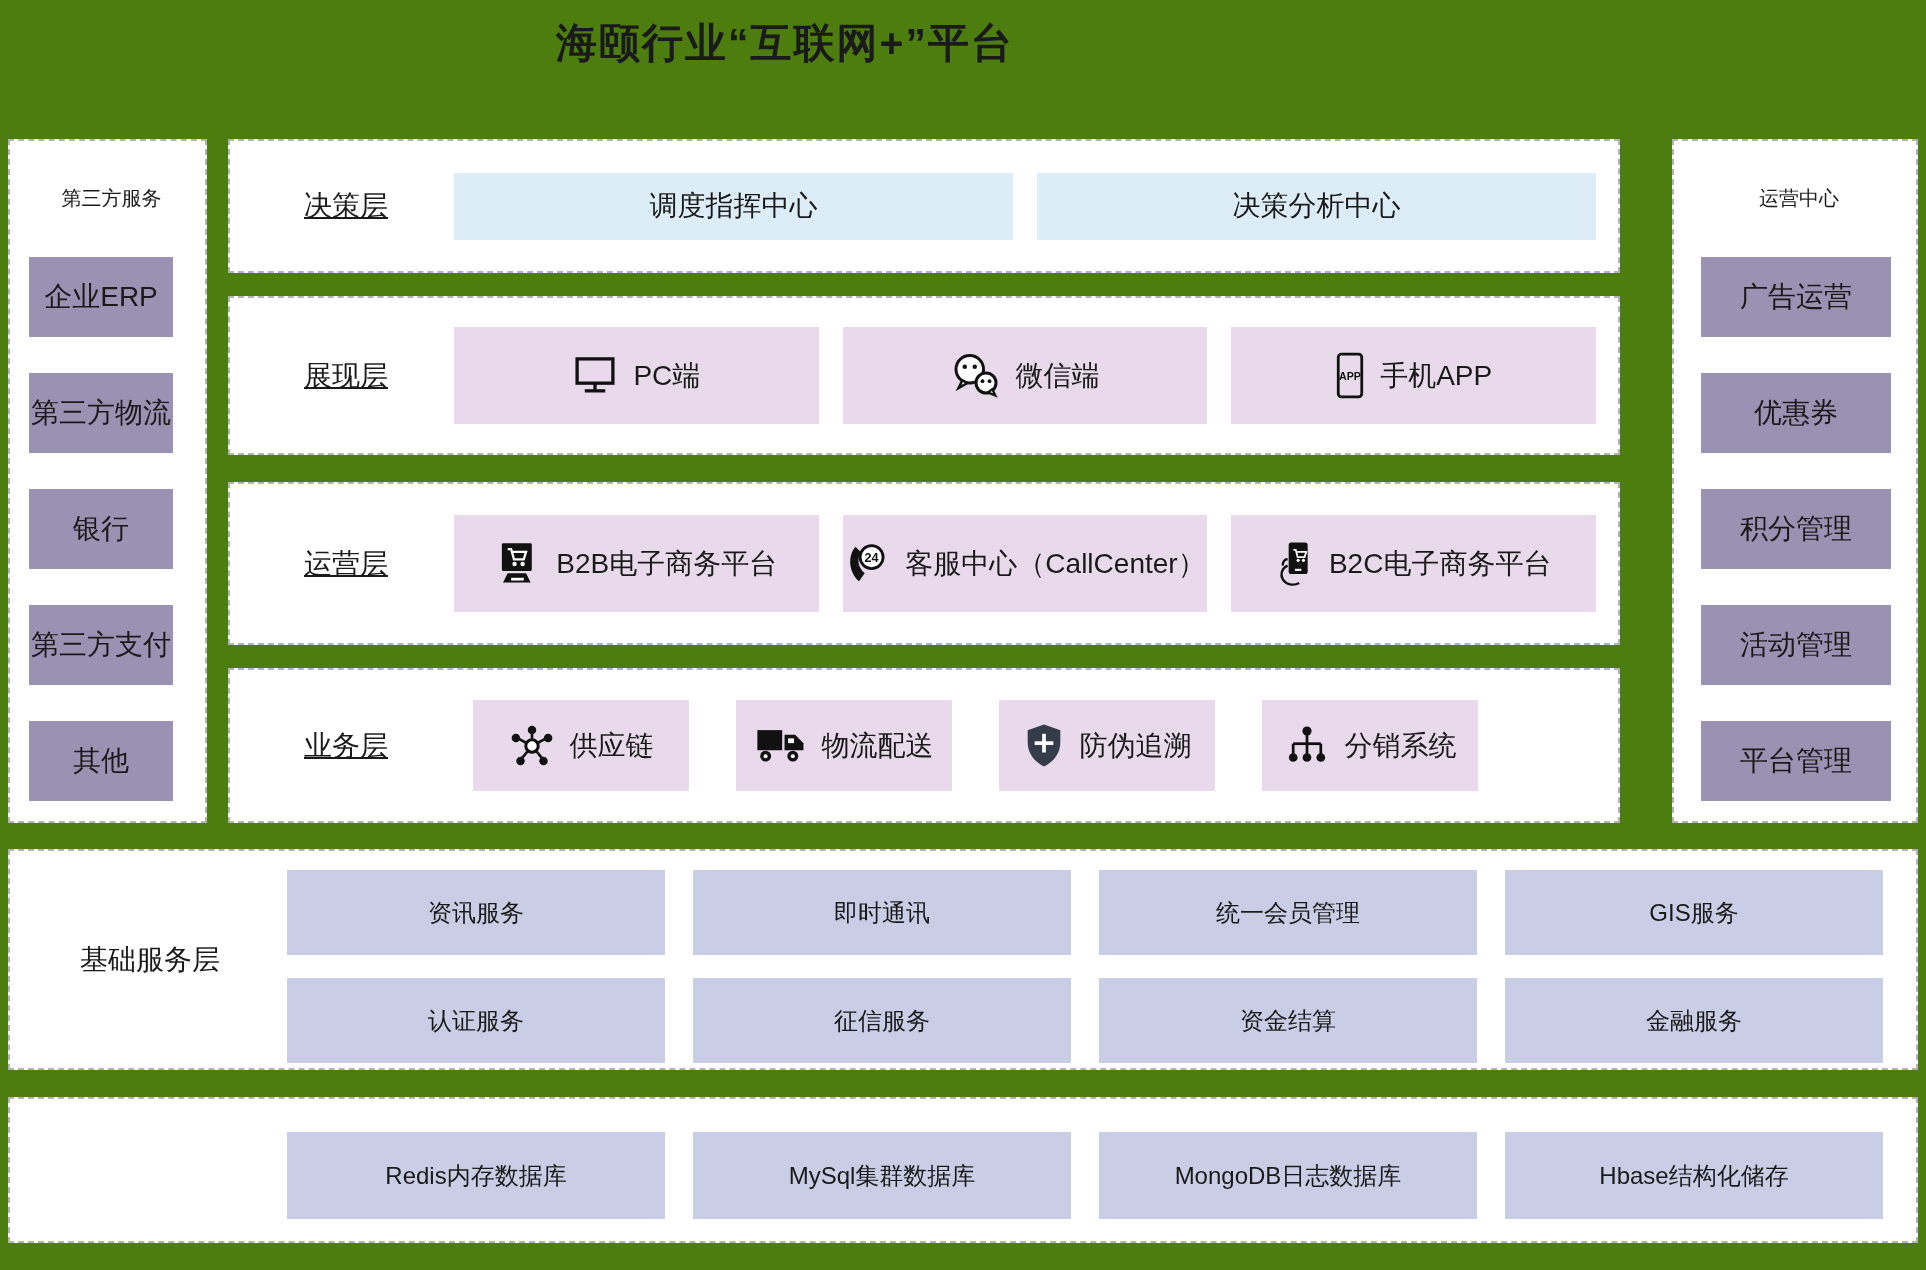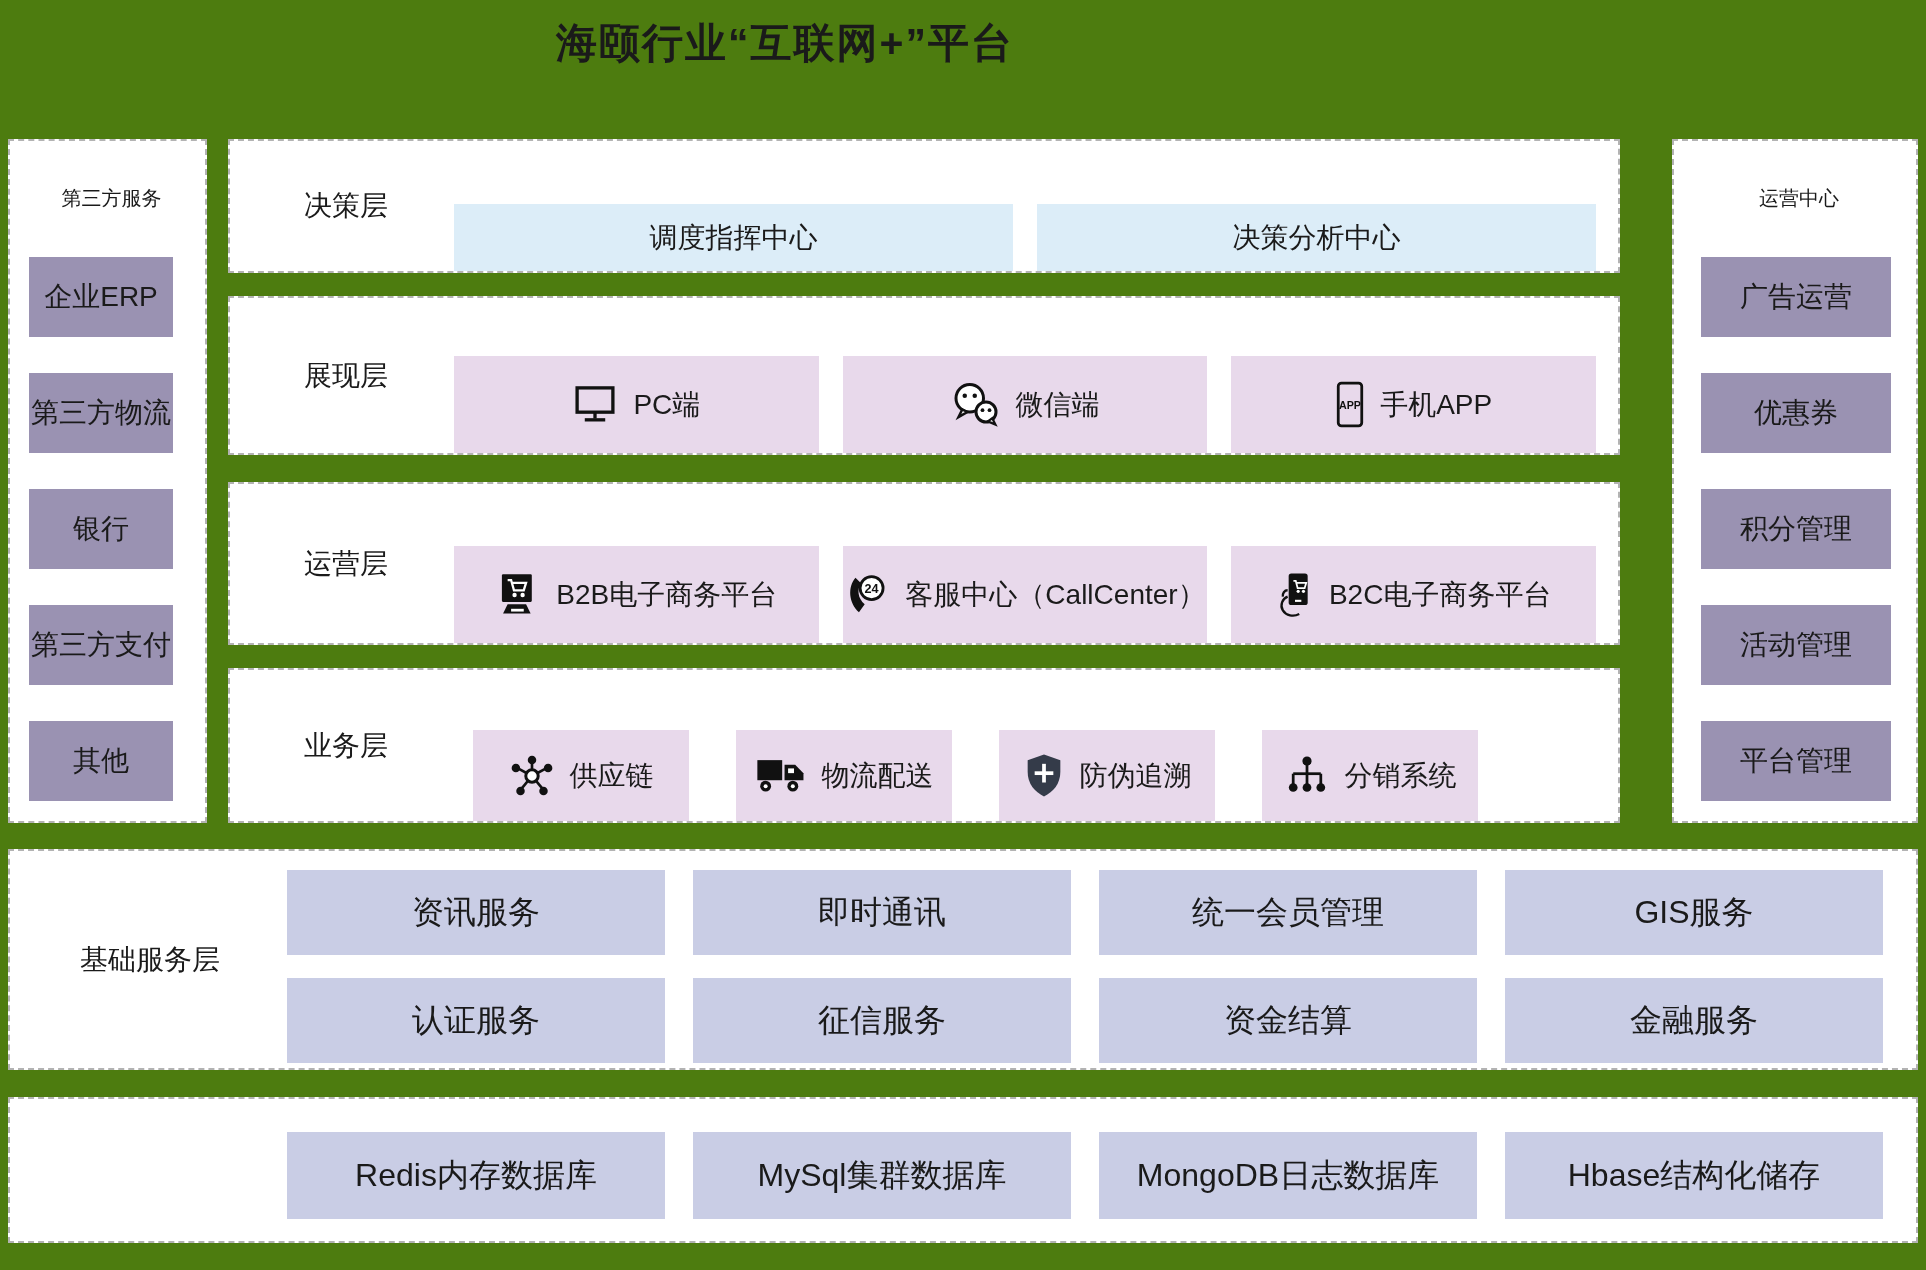--- a/index.html
+++ b/index.html
@@ -21,25 +21,25 @@
     position:absolute; height:80px; background:#9a92b2;
     display:flex; align-items:center; justify-content:center; font-size:28px;
   }
   .left-panel .panel-item  { left:19px; width:144px; }
   .right-panel .panel-item { left:27px; width:190px; }
   .pt0{top:116px}.pt1{top:232px}.pt2{top:348px}.pt3{top:464px}.pt4{top:580px}
 
   
   .layer-label {
     position:absolute; left:36px; top:0; bottom:0; width:160px;
-    display:flex; align-items:center; justify-content:center; font-size:28px;
+    display:flex; align-items:center; justify-content:center; font-size:28px;text-decoration:underline;
   }
   .layer-content {
     position:absolute; left:212px; right:22px; top:0; bottom:0;
-    display:flex; align-items:flex-end; gap:24px;padding-left:12px;
+    display:flex; align-items:center; gap:24px;padding-left:12px;
   }
   .layer-content.fixed { gap:28px; }
   .node {
     display:flex; align-items:center; justify-content:center; gap:15px;
     font-size:28px; flex:1 1 0;
   }
   .layer-content.fixed .node { flex:0 0 216px;margin-left:19px; }
   .blue  { background:#dcedf8; }
   .pink  { background:#e8d9eb; }
   .h67{height:67px}.h97{height:97px}.h91{height:91px}
@@ -48,21 +48,21 @@
   .section-label {
     position:absolute; left:0; top:0; bottom:0; width:280px;
     display:flex; align-items:center; justify-content:center; font-size:28px;
   }
   .bs-grid {
     position:absolute; left:277px; top:19px;
     display:grid; grid-template-columns:repeat(4,378px); column-gap:28px; row-gap:23px;
   }
   .peri-box {
     height:85px; background:#c9cde5;
-    display:flex; align-items:center; justify-content:center; font-size:32px;
+    display:flex; align-items:center; justify-content:center; font-size:24px;
   }
   .dl-row { position:absolute; left:277px; top:33px; display:flex; gap:28px; }
   .dl-row .peri-box { width:378px; height:87px; }
 
   svg { display:block; flex:0 0 auto; }
 </style>
 </head>
 <body>
 
 <div class="page">

